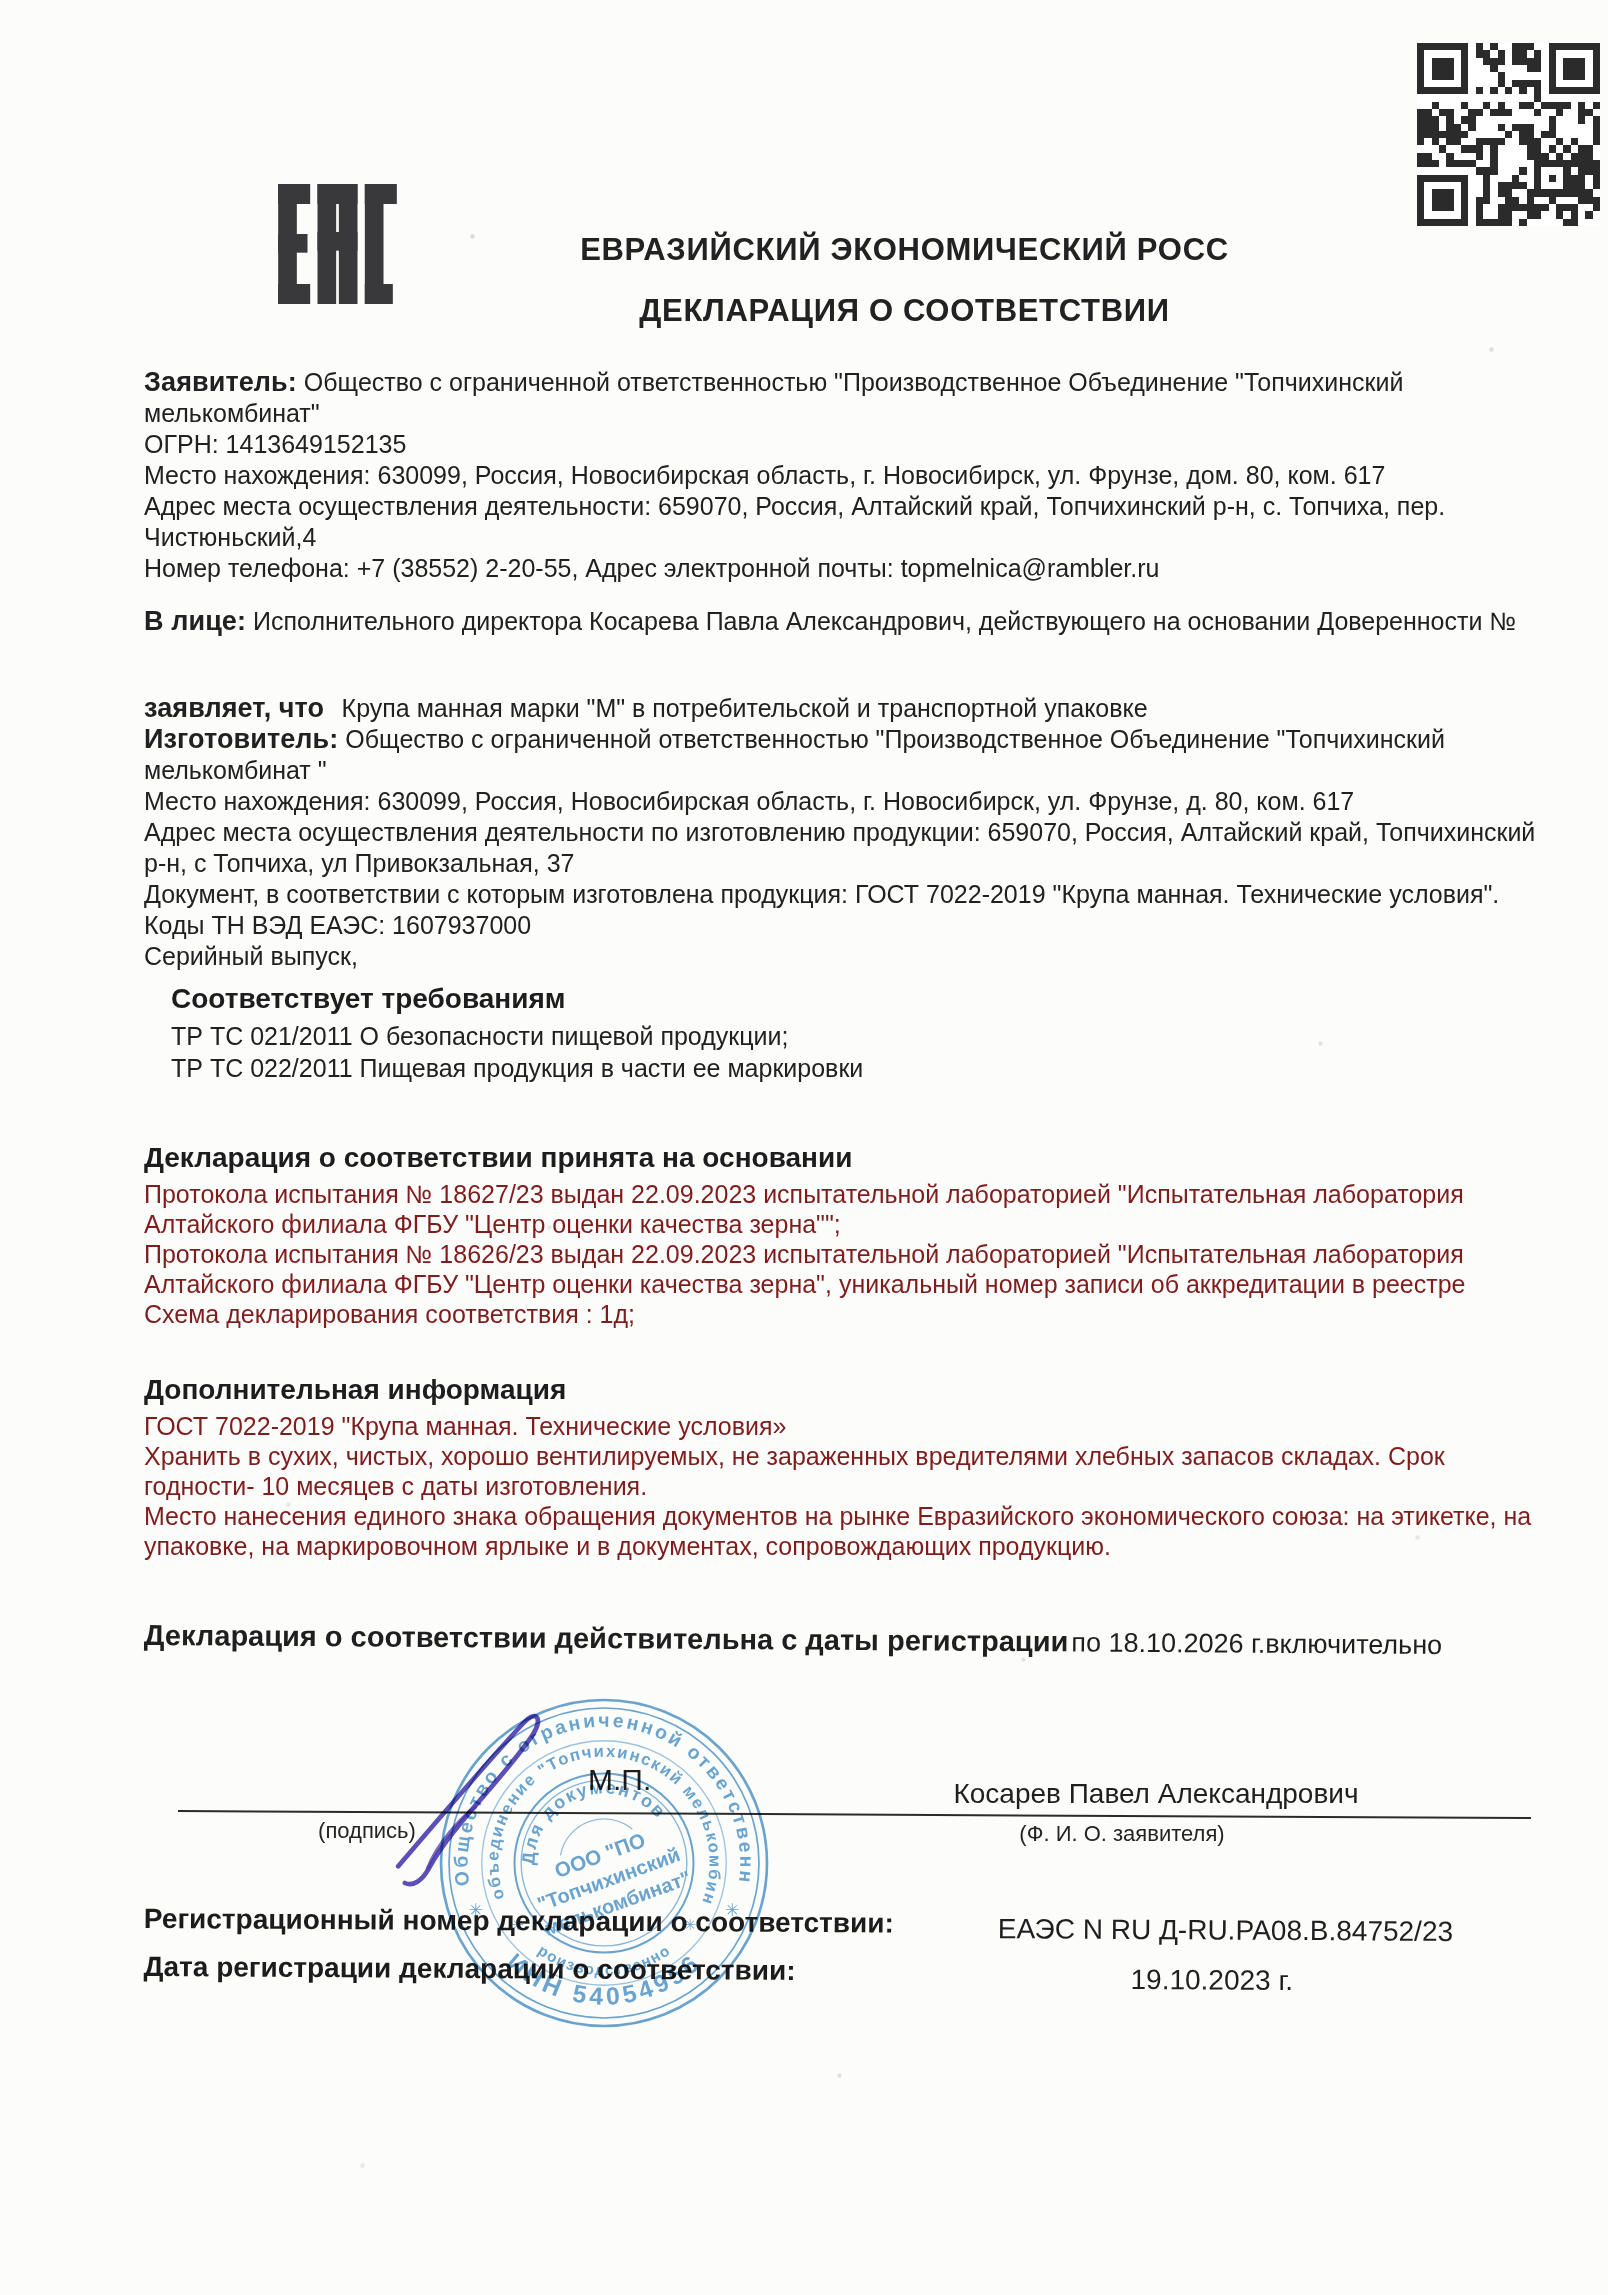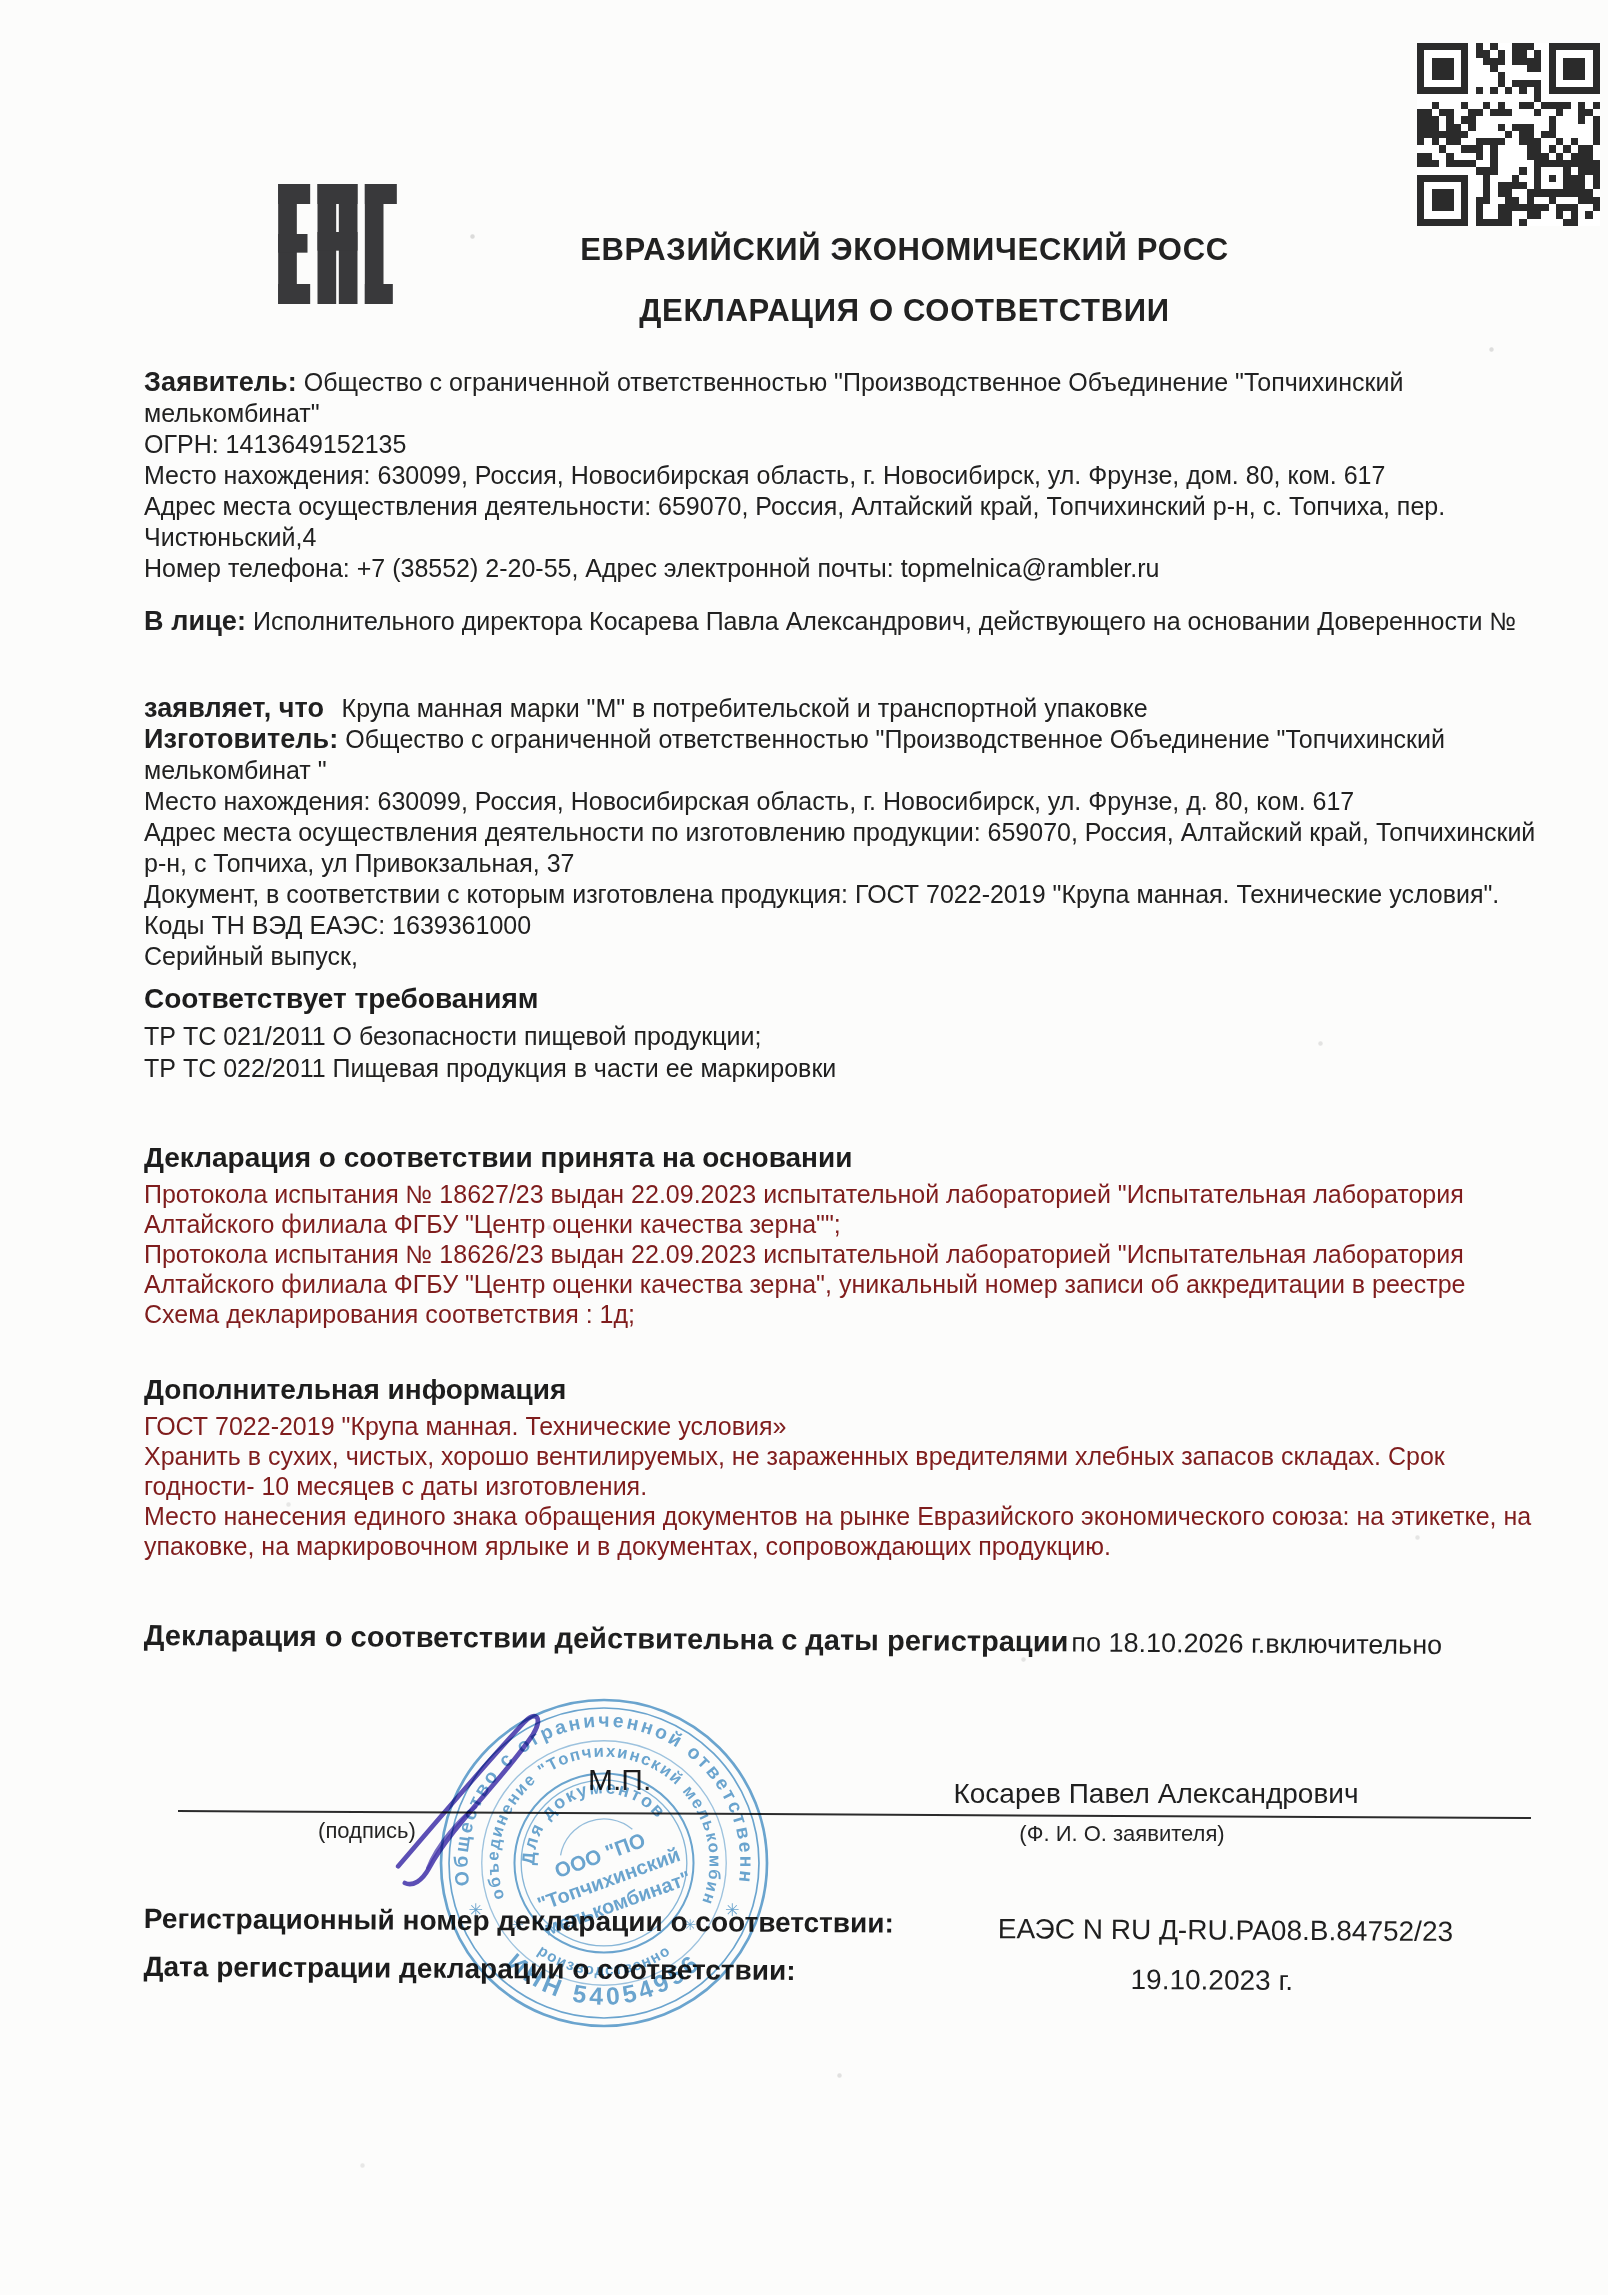--- a/index.html
+++ b/index.html
@@ -421,25 +421,25 @@
 </div>
 
 <div class="block" style="top:693px;">
   <div class="ln" style="line-height:31px;height:31px;"><span class="lbl">заявляет, что</span><span class="gap8"></span><span>Крупа манная марки "М" в потребительской и транспортной упаковке</span></div>
   <div class="ln" style="line-height:31px;height:31px;"><span class="lbl">Изготовитель:</span> <span>Общество с ограниченной ответственностью  "Производственное  Объединение "Топчихинский</span></div>
   <div class="ln" style="line-height:31px;height:31px;">мелькомбинат "</div>
   <div class="ln" style="line-height:31px;height:31px;">Место нахождения: 630099, Россия,  Новосибирская область, г. Новосибирск, ул. Фрунзе,  д. 80, ком. 617</div>
   <div class="ln" style="line-height:31px;height:31px;"> Адрес места осуществления деятельности по изготовлению продукции: 659070, Россия, Алтайский край, Топчихинский</div>
   <div class="ln" style="line-height:31px;height:31px;">р-н, с Топчиха, ул Привокзальная, 37</div>
   <div class="ln" style="line-height:31px;height:31px;">Документ, в соответствии с которым изготовлена продукция: ГОСТ 7022-2019 "Крупа манная. Технические условия".</div>
-  <div class="ln" style="line-height:31px;height:31px;">Коды ТН ВЭД ЕАЭС: 1639361000</div>
+  <div class="ln" style="line-height:31px;height:31px;">Коды ТН ВЭД ЕАЭС: 1607937000</div>
   <div class="ln" style="line-height:31px;height:31px;">Серийный выпуск,</div>
 </div>
 
-<div class="block" style="top:983px;">
+<div class="block" style="top:983px;margin-left:27px;">
   <div class="hdr">Соответствует требованиям</div>
   <div class="ln" style="line-height:32px;height:32px;">ТР ТС 021/2011 О безопасности пищевой продукции;</div>
   <div class="ln" style="line-height:32px;height:32px;">ТР ТС 022/2011 Пищевая продукция в части ее маркировки</div>
 </div>
 
 <div class="block" style="top:1142px;">
   <div class="hdr">Декларация о соответствии принята на основании</div>
   <div class="ln-sm">Протокола испытания № 18627/23 выдан 22.09.2023  испытательной лабораторией "Испытательная лаборатория</div>
   <div class="ln-sm">Алтайского филиала ФГБУ "Центр оценки качества зерна"";</div>
   <div class="ln-sm">Протокола испытания № 18626/23 выдан 22.09.2023  испытательной лабораторией "Испытательная лаборатория</div>

